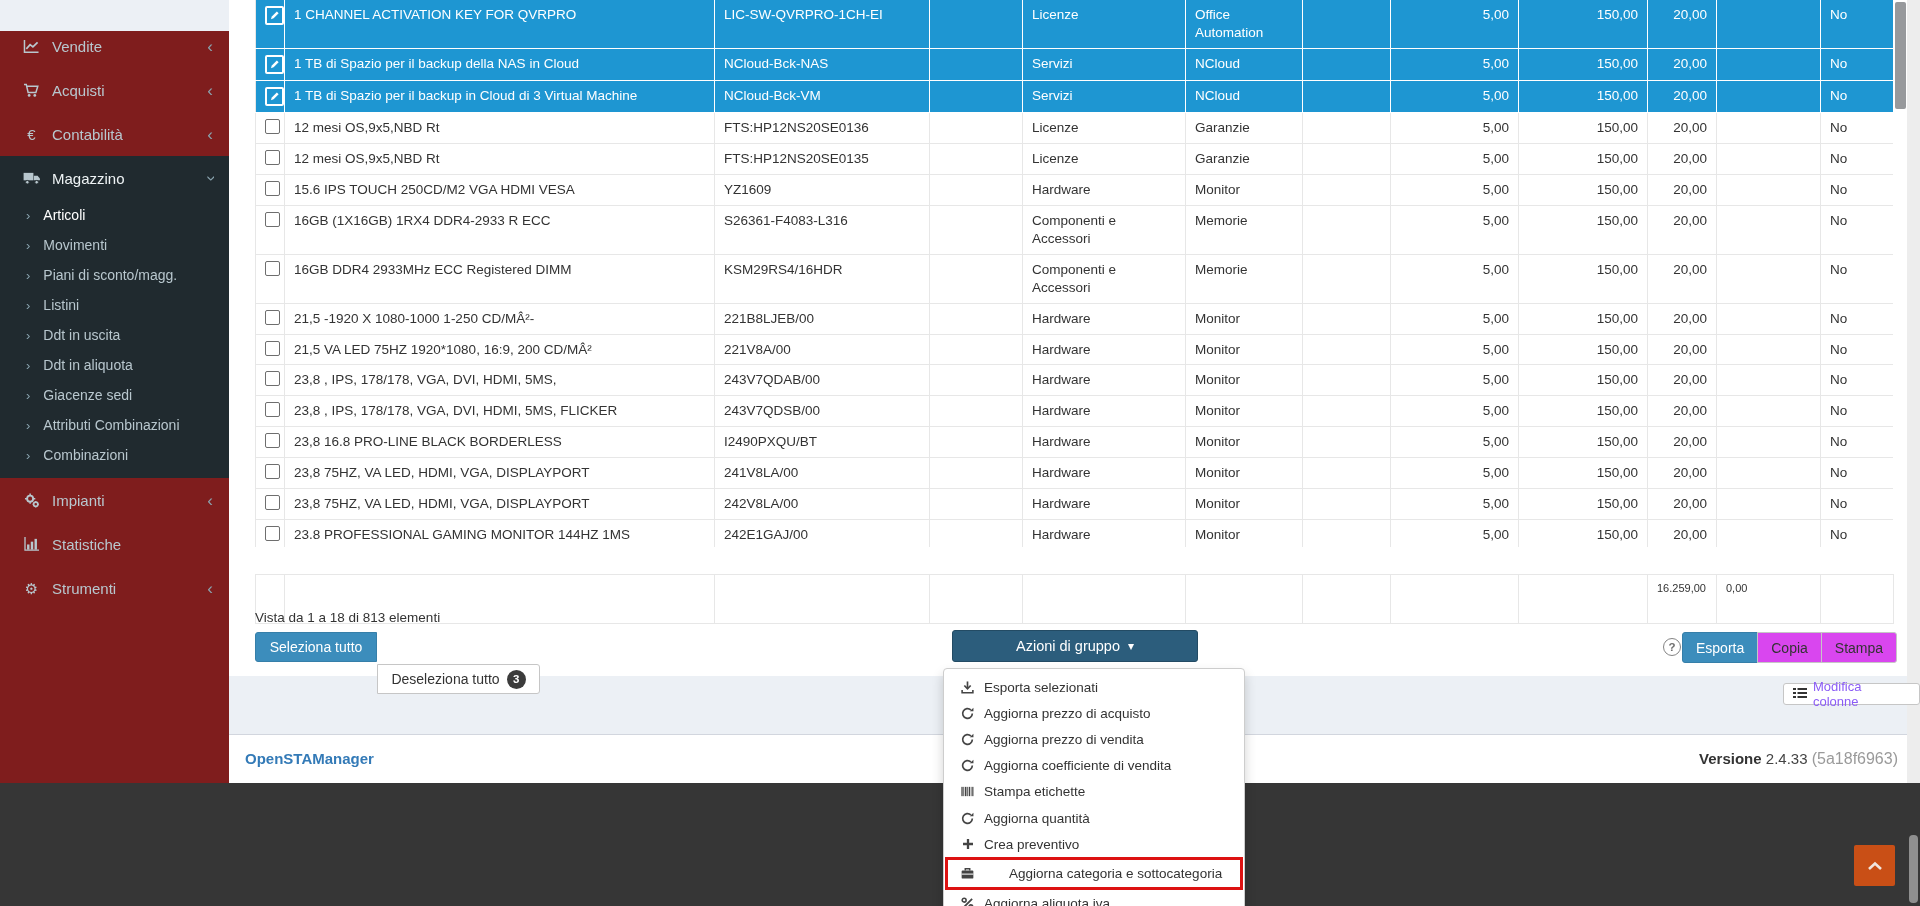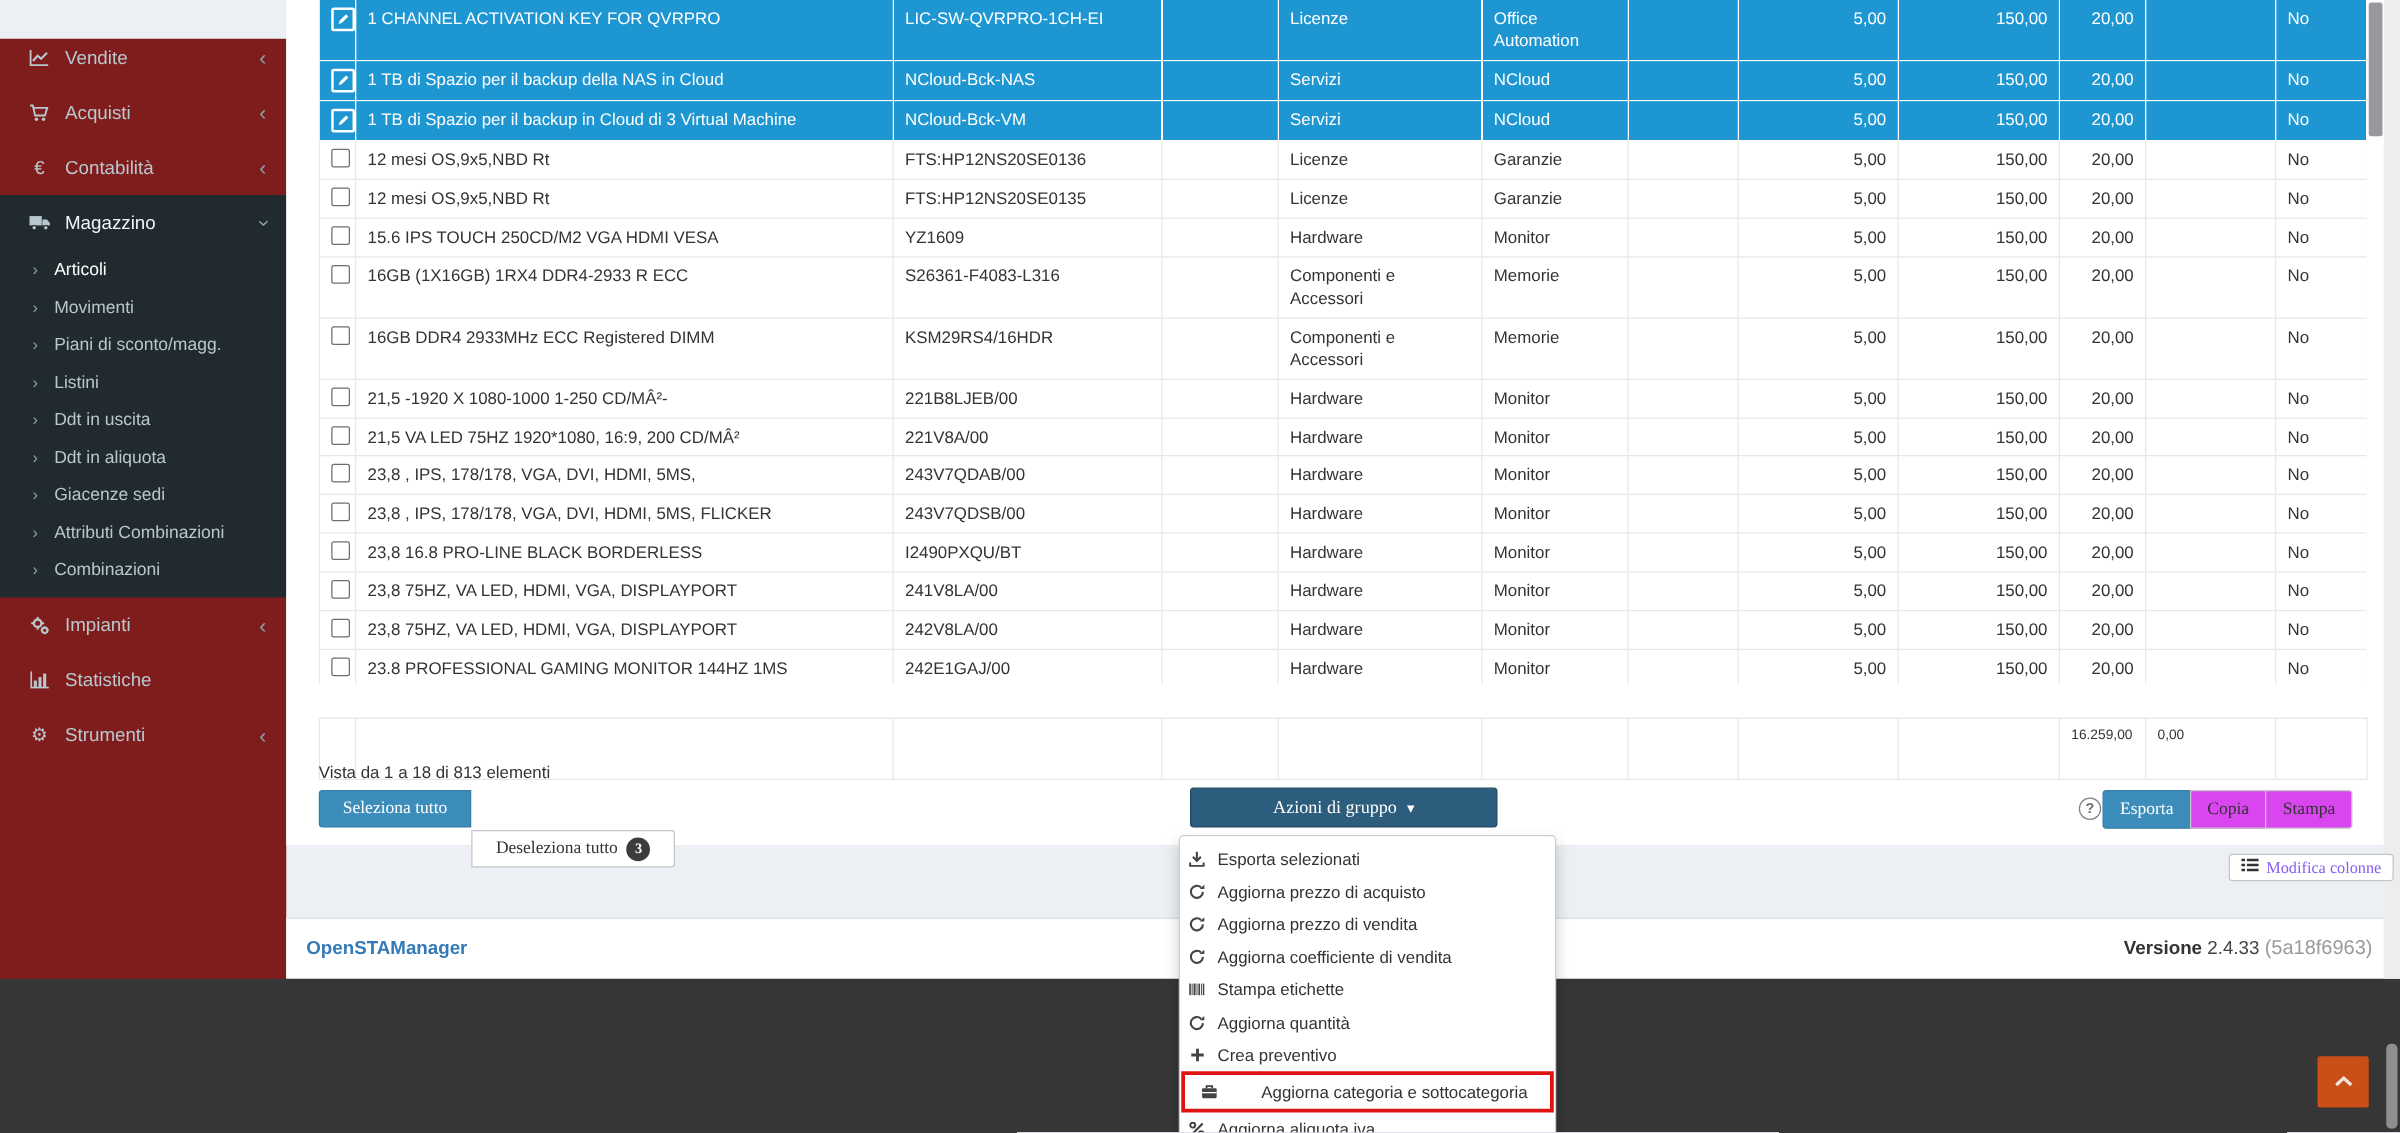--- a/index.html
+++ b/index.html
@@ -29,21 +29,21 @@
   tr.sel td{background:#1e96d2;color:#fff;border-right-color:rgba(255,255,255,.45);border-bottom-color:rgba(255,255,255,.6);}
   td.c-cb{padding:8px 6px 0 7px;}
   .cbx{display:block;width:13px;height:13px;border:1px solid #6e6e6e;border-radius:2px;background:#fff;}
   .cbx-sel{display:flex;width:15px;height:15px;border:2px solid #fff;border-radius:2px;align-items:center;justify-content:center;background:transparent;}
   table.totals{position:absolute;left:26px;top:574px;border-collapse:collapse;table-layout:fixed;width:1638px;font-size:11px;border-left:1px solid #e7e7e7;background:#fff;}
   table.totals td{border-right:1px solid #e7e7e7;border-top:1px solid #e7e7e7;border-bottom:1px solid #e7e7e7;height:36px;padding:6px 9px;vertical-align:top;color:#333;line-height:1.33;}
   .wrapnum{word-break:break-all;}
 
   .vista{position:absolute;left:26px;top:610px;font-size:13.5px;color:#333;}
 
-  .btn{display:inline-flex;align-items:center;justify-content:center;font-size:14px;cursor:pointer;box-sizing:border-box;font-family:Liberation Serif, serif;}
+  .btn{display:inline-flex;align-items:center;justify-content:center;font-size:14px;cursor:pointer;box-sizing:border-box;}
   .b-sel{position:absolute;left:26px;top:632px;width:122px;height:30px;background:#3c8dbc;border:1px solid #367fa9;border-radius:3px 0 0 3px;color:#fff;}
   .b-desel{position:absolute;left:148px;top:664px;width:163px;height:30px;background:#fff;border:1px solid #c6c6c6;border-radius:0 3px 3px 0;color:#333;gap:7px;}
   .badge{display:inline-flex;align-items:center;justify-content:center;min-width:19px;height:19px;border-radius:50%;background:#3c3c3c;color:#fff;font-size:11.5px;font-weight:bold;}
   .b-azioni{position:absolute;left:723px;top:630px;width:246px;height:32px;background:#2c5d7c;border:1px solid #234b64;border-radius:3px;color:#fff;font-size:14.5px;gap:8px;}
   .caret{font-size:12px;}
   .help{position:absolute;left:1434px;top:638px;width:16px;height:16px;border:1.5px solid #848484;border-radius:50%;color:#6f6f6f;font-size:11.5px;font-weight:bold;display:flex;align-items:center;justify-content:center;cursor:pointer;}
   .expgrp{position:absolute;left:1453px;top:632px;display:flex;}
   .expgrp .btn{height:31px;padding:0 13px;border:1px solid #c6c6c6;background:#d946ef;color:#333;margin-left:-1px;}
   .expgrp .btn.first{background:#3c8dbc;border-color:#367fa9;color:#fff;border-radius:3px 0 0 3px;margin-left:0;}
   .expgrp .btn.last{border-radius:0 3px 3px 0;}
@@ -53,21 +53,21 @@
   
   .footer{position:absolute;left:229px;top:734px;width:1691px;height:49px;background:#fff;border-top:1px solid #d2d6de;box-sizing:border-box;}
   .brand{position:absolute;left:16px;top:15px;color:#337ab7;font-size:15px;font-weight:bold;text-decoration:none;cursor:pointer;}
   .version{position:absolute;right:22px;top:15px;font-size:15px;color:#444;}
   .version b{color:#333;}
   .build{font-size:16px;color:#9a9a9a;}
   .darkstrip{position:absolute;left:0;top:783px;width:1920px;height:123px;background:#363636;}
 
   
   .dropdown{position:absolute;left:943px;top:668px;width:302px;height:300px;background:#fff;border:1px solid #cdcdcd;border-radius:4px;box-shadow:0 6px 12px rgba(0,0,0,.18);padding:5px 0;box-sizing:border-box;z-index:40;}
-  .mi{display:flex;align-items:center;height:26.2px;padding:0 6px;gap:9px;font-size:13.5px;color:#333;cursor:pointer;white-space:nowrap;}
+  .mi{display:flex;align-items:center;height:26.2px;padding:0 16px;gap:9px;font-size:13.5px;color:#333;cursor:pointer;white-space:nowrap;}
   .mi-ico{display:inline-flex;width:15px;justify-content:center;align-items:center;color:#444;}
   .mi.hl{height:33px;border:3px solid #dd1212;margin:0 1px;padding:0 12px;box-sizing:border-box;gap:34px;}
 
   
   .scrolltop{position:absolute;left:1854px;top:845px;width:41px;height:41px;background:#c94f16;border-radius:2px;display:flex;align-items:center;justify-content:center;cursor:pointer;z-index:45;}
   .tbl-thumb{position:absolute;left:1895px;top:2px;width:11px;height:107px;background:#97999c;border-radius:2px;z-index:6;cursor:pointer;}
   .pg-track{position:absolute;left:1907px;top:0;width:13px;height:783px;background:#ededed;z-index:4;}
   .pg-thumb{position:absolute;left:1909px;top:835px;width:9px;height:68px;background:#8f8f8f;border-radius:4px;z-index:46;cursor:pointer;}
   .tico{font-size:15px;line-height:1;}
 </style>

